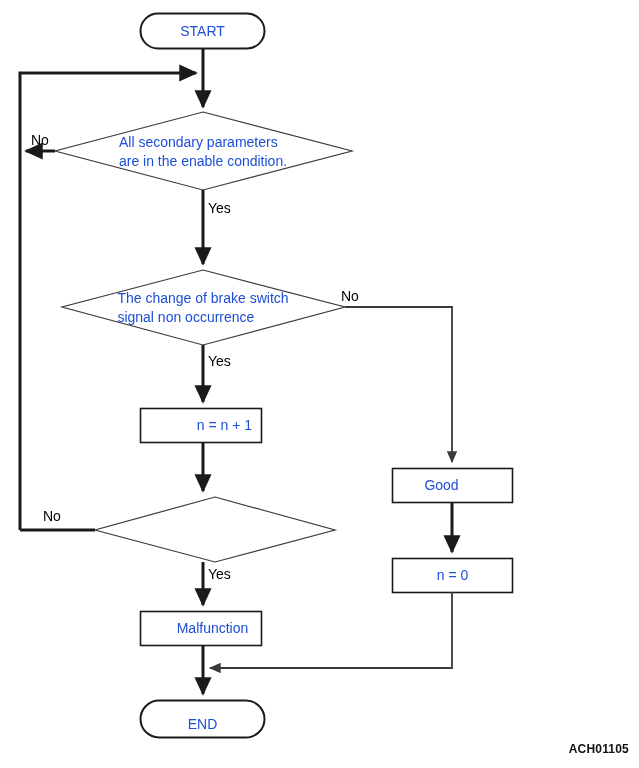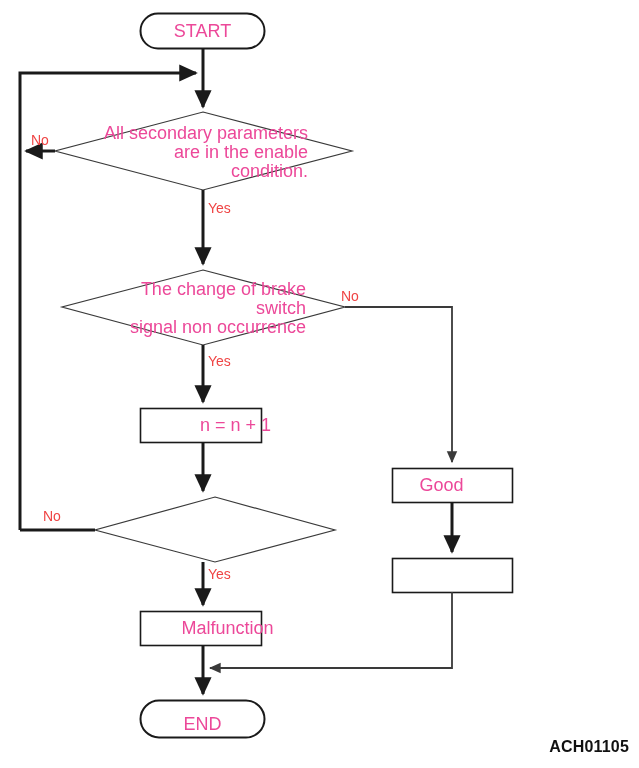--- a/index.html
+++ b/index.html
@@ -23,39 +23,39 @@
     left: 0;
     top: 0;
     width: 639px;
     height: 768px;
   }
   .node-label {
     position: absolute;
     display: flex;
     align-items: center;
     justify-content: center;
-    text-align: right;
-    font-size: 18px;
+    text-align: left;
+    font-size: 14px;
     line-height: 19px;
-    color: #ec4899;
+    color: #1d4ed8;
     white-space: pre-line;
     pointer-events: none;
   }
   .edge-label {
     position: absolute;
     font-size: 14px;
     line-height: 16px;
-    color: #ef4444;
+    color: #000000;
     white-space: nowrap;
   }
   .corner-code {
     position: absolute;
     right: 10px;
     bottom: 12px;
-    font-size: 16px;
+    font-size: 12px;
     font-weight: bold;
     letter-spacing: 0.2px;
     color: #111111;
   }
 </style>
 </head>
 <body>
 
 <div id="canvas">
 
@@ -113,29 +113,30 @@
   </svg>
 
   <div class="node-label" style="left:140px; top:13px; width:125px; height:36px;">START</div>
 
   <div class="node-label" style="left:100px; top:287px; width:206px; height:42px;">The change of brake switch
 signal non occurrence</div>
 
   <div class="node-label" style="left:98px; top:131px; width:210px; height:42px;">All secondary parameters
 are in the enable condition.</div>
 
-  <div class="node-label" style="left:140px; top:408px; width:111px; height:35px;padding-left:40px;">n =  n + 1</div>
+  <div class="node-label" style="left:129px; top:408px; width:111px; height:35px;padding-left:40px;">n =  n + 1</div>
 
 
-  <div class="node-label" style="left:155px; top:611px; width:145px; height:35px;">Malfunction</div>
+  <div class="node-label" style="left:140px; top:611px; width:145px; height:35px;">Malfunction</div>
 
   <div class="node-label" style="left:140px; top:700px; width:125px; height:48px;">END</div>
 
   <div class="node-label" style="left:392px; top:468px; width:99px; height:35px;">Good</div>
 
+  <div class="node-label" style="left:392px; top:558px; width:121px; height:35px;">n = 0</div>
 
   <div class="edge-label" style="left:31px; top:132px;">No</div>
 
   <div class="edge-label" style="left:208px; top:200px;">Yes</div>
 
   <div class="edge-label" style="left:341px; top:288px;">No</div>
 
   <div class="edge-label" style="left:208px; top:353px;">Yes</div>
 
   <div class="edge-label" style="left:43px; top:508px;">No</div>

